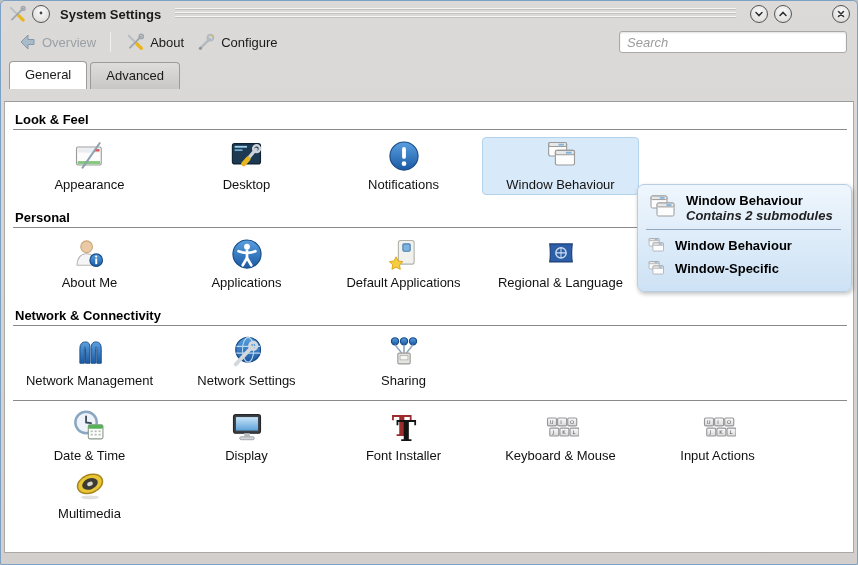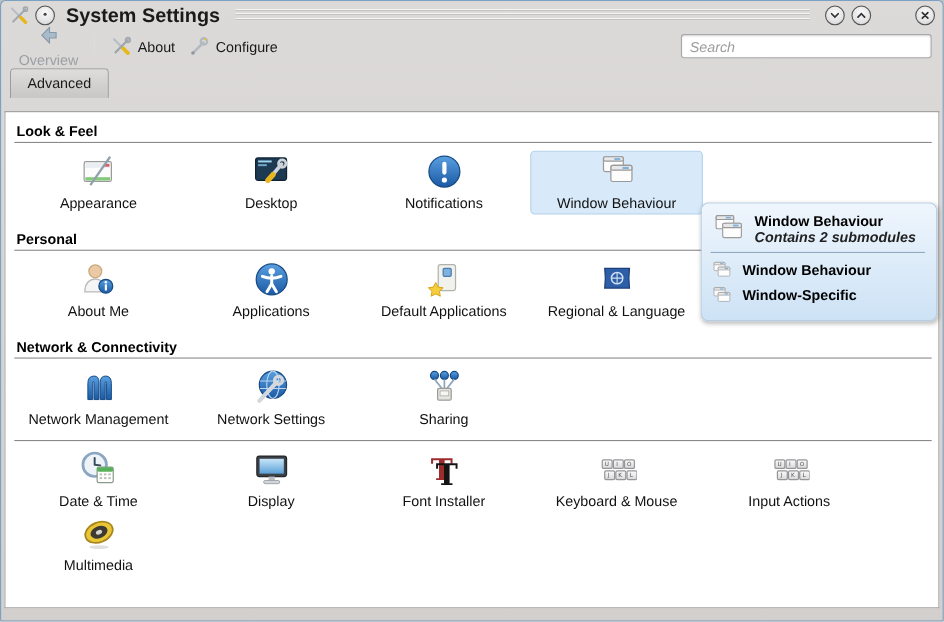--- a/index.html
+++ b/index.html
@@ -11,30 +11,30 @@
     overflow:hidden;
   }
   
   .titlebar { position:absolute; top:0; left:0; right:0; height:26px; display:flex; align-items:center; padding:0 7px; gap:6px; }
   .titlebar .appicon { width:18px; height:18px; }
   .circle-btn {
     width:18px; height:18px; border-radius:50%;
     border:1px solid #555; background:radial-gradient(circle at 50% 35%, #fbfbfb 0%, #dcdcdc 80%);
     display:flex; align-items:center; justify-content:center; flex:0 0 auto;
   }
-  .titlebar .title { font-size:18px; font-weight:bold; color:#1a1a1a; white-space:nowrap; margin-left:4px; }
+  .titlebar .title { font-size:13px; font-weight:bold; color:#1a1a1a; white-space:nowrap; margin-left:4px; }
   .titlebar .stripes {
     flex:1 1 auto; height:12px; margin:0 8px; align-self:center;
     background:repeating-linear-gradient(180deg, rgba(255,255,255,.75) 0 1px, rgba(150,150,150,.35) 1px 2px, transparent 2px 4px);
   }
   .winbtn-gap { width:28px; flex:0 0 auto; }
   
   .toolbar { position:absolute; top:26px; left:0; right:0; height:30px; display:flex; align-items:center; padding:0 10px; }
   .tb-btn { display:flex; align-items:center; gap:5px; padding:3px 6px; border-radius:3px; font-size:13px; color:#1a1a1a; }
-  .tb-btn.disabled { color:#9aa0a6;flex-direction:column; }
+  .tb-btn.disabled { color:#9aa0a6; }
   .tb-sep { width:1px; height:20px; background:#b5b2af; border-right:1px solid #efefef; margin:0 8px; }
   .tb-icon { width:20px; height:20px; }
   .search-wrap { margin-left:auto; }
   .search-input {
     width:228px; height:22px; border:1px solid #a8a8a8; border-radius:3px;
     background:#fff; font-family:"Liberation Sans", sans-serif; font-size:13px; padding:0 7px; color:#222;
     box-shadow:inset 0 1px 2px rgba(0,0,0,.12);
   }
   .search-input::placeholder { color:#9c9c9c; font-style:italic; }
   
@@ -145,20 +145,21 @@
         </svg>
       </span>
       <span>Configure</span>
     </div>
     <div class="search-wrap">
       <input class="search-input" type="text" placeholder="Search" style="">
     </div>
   </div>
 
   <div class="tabbar">
+      <div class="tab active">General</div>
       <div class="tab">Advanced</div>
     </div>
 
   <div class="pane">
       <div class="section">
         <div class="section-header">Look &amp; Feel</div>
         <div class="section-rule"></div>
         <div class="items">
           <div class="item">
             <span class="item-icon"><svg width="36" height="36" viewBox="0 0 32 32">

